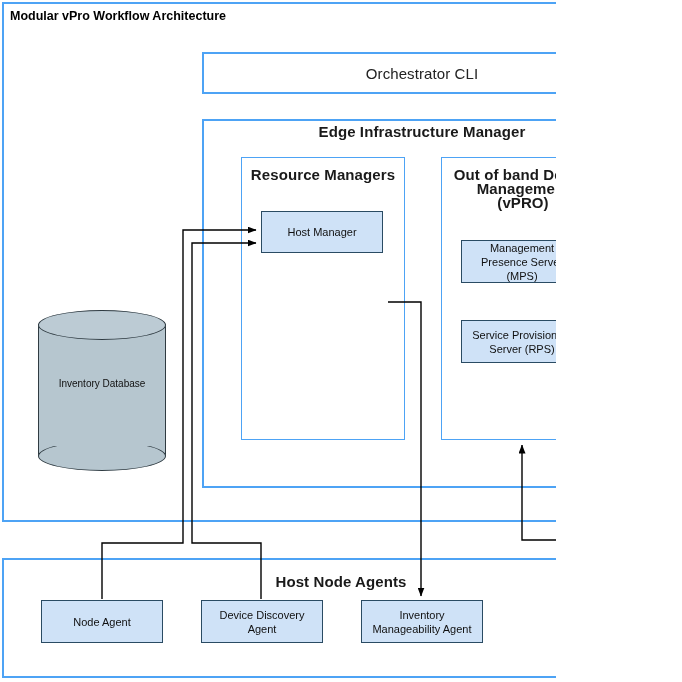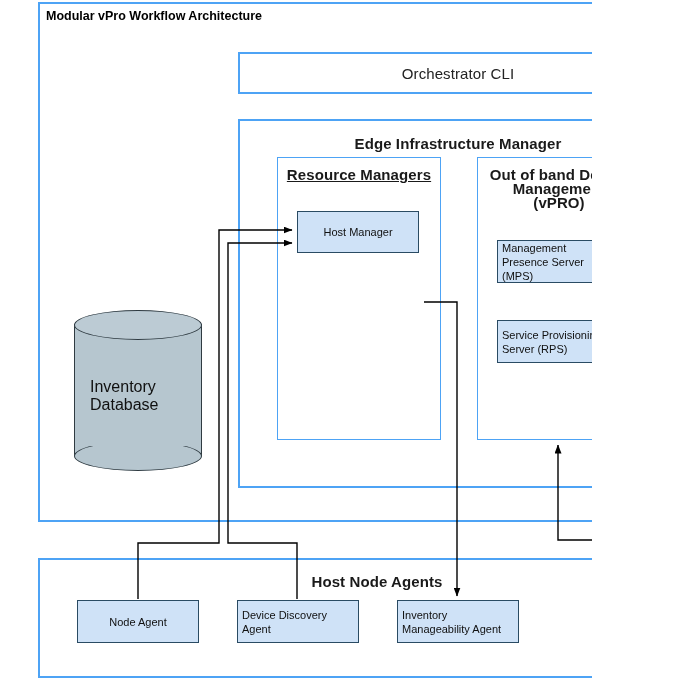--- a/index.html
+++ b/index.html
@@ -10,21 +10,20 @@
   body {
     font-family: "Liberation Sans", sans-serif;
     -webkit-font-smoothing: antialiased;
   }
   #canvas {
     position: relative;
     width: 556px;
     height: 682px;
     background: #ffffff;
     overflow: hidden;
-    margin-left: 36px;
   }
 
   
   .container-box {
     position: absolute;
     border: 2px solid #4da3f5;
     background: #ffffff;
     box-sizing: border-box;
   }
   .container-box.thin {
@@ -59,20 +58,21 @@
 
   
   .node-box {
     position: absolute;
     box-sizing: border-box;
     background: #cfe2f7;
     border: 1.5px solid #2a4b63;
     display: flex;
     align-items: center;
     justify-content: center;
+    text-align: center;
     font-size: 11px;
     color: #101010;
     line-height: 14px;
     padding: 10px 4px;
   }
 
   
   #inventory-database {
     position: absolute;
     left: 38px;
@@ -116,24 +116,25 @@
   #db-bottom-mask {
     position: absolute;
     left: 1px;
     top: 120px;
     width: 126px;
     height: 16px;
     background: #b6c6cf;
   }
   #db-label {
     position: absolute;
-    left: 16px;
+    left: 0;
     top: 68px;
     width: 128px;
-    font-size: 16px;
+    text-align: center;
+    font-size: 10px;
     color: #101010;
     z-index: 3;
   }
 
   
   #connectors {
     position: absolute;
     left: 0;
     top: 0;
     width: 682px;
@@ -153,25 +154,25 @@
 
   <div class="container-box" id="outer-frame" style="left:2px; top:2px; width:678px; height:520px;"></div>
 
   <div id="diagram-title">Modular vPro Workflow Architecture</div>
 
   <div class="container-box" id="orchestrator-cli-box" style="left:202px; top:52px; width:440px; height:42px;">
     <div class="container-title plain" style="top:13px;">Orchestrator CLI</div>
   </div>
 
   <div class="container-box" id="edge-infrastructure-manager" style="left:202px; top:119px; width:440px; height:369px;">
-    <div class="container-title" style="top:16px;">Edge Infrastructure Manager</div>
+    <div class="container-title" style="top:4px;">Edge Infrastructure Manager</div>
   </div>
 
   <div class="container-box thin" id="resource-managers" style="left:241px; top:157px; width:164px; height:283px;">
-    <div class="container-title" style="top:10px;text-decoration:underline;">Resource Managers</div>
+    <div class="container-title" style="top:10px;">Resource Managers</div>
   </div>
 
   <div class="node-box" style="left:261px; top:211px; width:122px; height:42px;">
     <span>Host Manager</span>
   </div>
 
 
 
   <div class="container-box thin" id="out-of-band-device-management" style="left:441px; top:157px; width:164px; height:283px;">
     <div class="container-title" style="top:10px; padding:0 10px;">Out of band Device Management (vPRO)</div>

